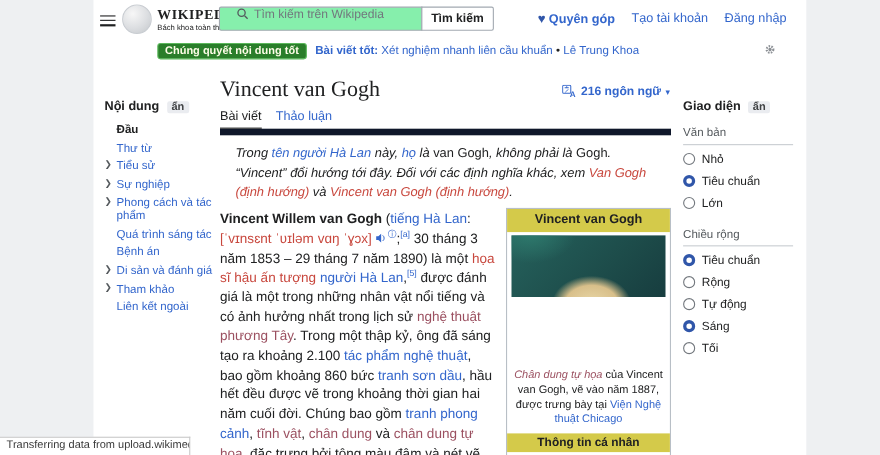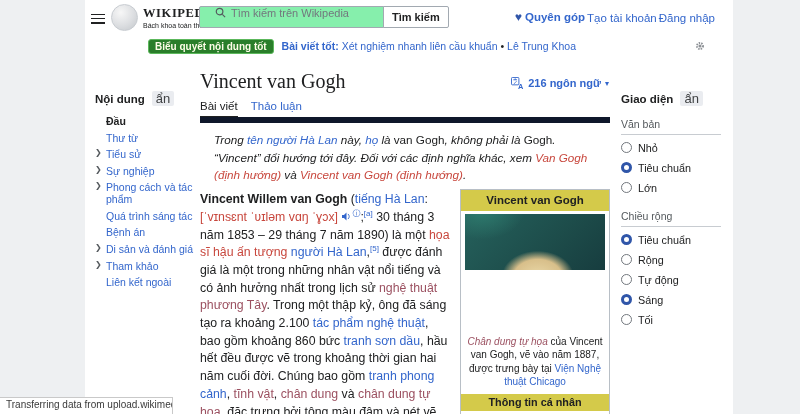--- a/index.html
+++ b/index.html
@@ -12,36 +12,36 @@
   .burger span{display:block;height:1.6px;background:#202122;margin:2.6px 0;}
   .logo{position:absolute;left:26px;top:4px;display:flex;align-items:center;gap:5px;}
   .globe{width:25px;height:25px;border-radius:50%;border:1px solid #c8ccd1;
     background:radial-gradient(circle at 35% 30%, #f7f7f7, #dcdee1 55%, #c3c7cb);}
   .logotxt .t1{font-family:"Liberation Serif","DejaVu Serif",serif;font-size:12.5px;letter-spacing:.6px;font-weight:bold;color:#202122;}
   .logotxt .t2{font-size:7px;color:#202122;margin-top:1px;}
   .search{position:absolute;left:114px;top:6px;display:flex;}
   .search .box{width:168px;height:20px;border:1px solid #a2a9b1;border-radius:2px 0 0 2px;display:flex;align-items:flex-start;padding-left:15px;background:#86efac;}
   .search .ph{color:#72777d;font-size:11px;margin-left:5px;}
   .search .btn{height:22px;border:1px solid #a2a9b1;margin-left:-1px;background:#fff;font-size:11px;font-weight:bold;color:#202122;padding:0 8px;border-radius:0 2px 2px 0;}
-  .userlinks{position:absolute;right:18px;top:10px;display:flex;gap:2px;font-size:11.5px;align-items:flex-end;}
+  .userlinks{position:absolute;right:18px;top:10px;display:flex;gap:15px;font-size:11.5px;align-items:center;}
   .userlinks .lnk{color:#3366cc;text-decoration:none;}
   .donate{font-weight:bold;}
   .heart{color:#3056a9;font-size:12px;margin-right:3px;}
 
   
   .banner{position:absolute;top:39px;left:0;right:94px;text-align:center;font-size:10.5px;white-space:nowrap;}
   .votebtn{display:inline-block;background:#2a7e2a;border:1px solid #5cb85c;color:#fefde8;font-weight:bold;font-size:10px;padding:1px 6px;border-radius:3px;margin-right:5px;}
   .gal{color:#3366cc;font-weight:bold;margin-top:48px;}
   .banner a{color:#3366cc;text-decoration:none;}
   .gear{position:absolute;right:28px;top:37px;}
 
   
   .toc{position:absolute;left:10px;top:91px;width:102px;font-size:10.5px;}
   .toc-h{font-weight:bold;font-size:11.5px;margin-bottom:9px;display:flex;align-items:center;gap:7px;}
-  .chip{background:#eaecf0;color:#404244;font-weight:normal;font-size:13px;padding:0 4px;border-radius:2px;}
+  .chip{background:#eaecf0;color:#404244;font-weight:bold;font-size:10px;padding:0 4px;border-radius:2px;}
   .toc-item{position:relative;padding-left:11px;margin-bottom:4.5px;color:#3366cc;cursor:pointer;line-height:1.15;}
   .toc-item .chev{position:absolute;left:0;top:0;color:#54595d;font-size:8px;}
   .toc-item.active{color:#202122;font-weight:bold;}
 
   
   .appear{position:absolute;left:536px;top:91px;width:100px;font-size:10.5px;}
   .ap-h{font-weight:bold;font-size:11.5px;display:flex;align-items:center;gap:7px;margin-bottom:4px;text-align:right;}
   .ap-sec{color:#54595d;border-bottom:1px solid #c8ccd1;padding:8px 0 4px;margin-bottom:7px;}
   .ap-opt{display:flex;align-items:flex-start;gap:6px;margin:0 0 8px;color:#202122;font-size:10.8px;cursor:pointer;}
   .radio{width:11px;height:11px;border-radius:50%;border:1px solid #72777d;background:#fff;box-sizing:border-box;flex:0 0 auto;}
@@ -111,21 +111,21 @@
       <button class="btn">Tìm kiếm</button>
     </div>
     <div class="userlinks">
       <span class="lnk donate"><span class="heart">♥</span><span>Quyên góp</span></span>
       <span class="lnk">Tạo tài khoản</span>
       <span class="lnk">Đăng nhập</span>
     </div>
   </div>
 
   <div class="banner">
-    <span class="votebtn">Biểu quyết nội dung tốt</span>
+    <span class="votebtn">Chúng quyết nội dung tốt</span>
     <span class="gal">Bài viết tốt:</span>
     <a>Xét nghiệm nhanh liên cầu khuẩn</a>
     <span>•</span>
     <a>Lê Trung Khoa</a>
   </div>
   <div class="gear">
     <svg width="10" height="10" viewBox="0 0 10 10">
         <circle cx="5" cy="5" r="3" fill="none" stroke="#8d9196" stroke-width="2" stroke-dasharray="1.4 1.1"></circle>
         <circle cx="5" cy="5" r="1.5" fill="#8d9196"></circle>
       </svg>

